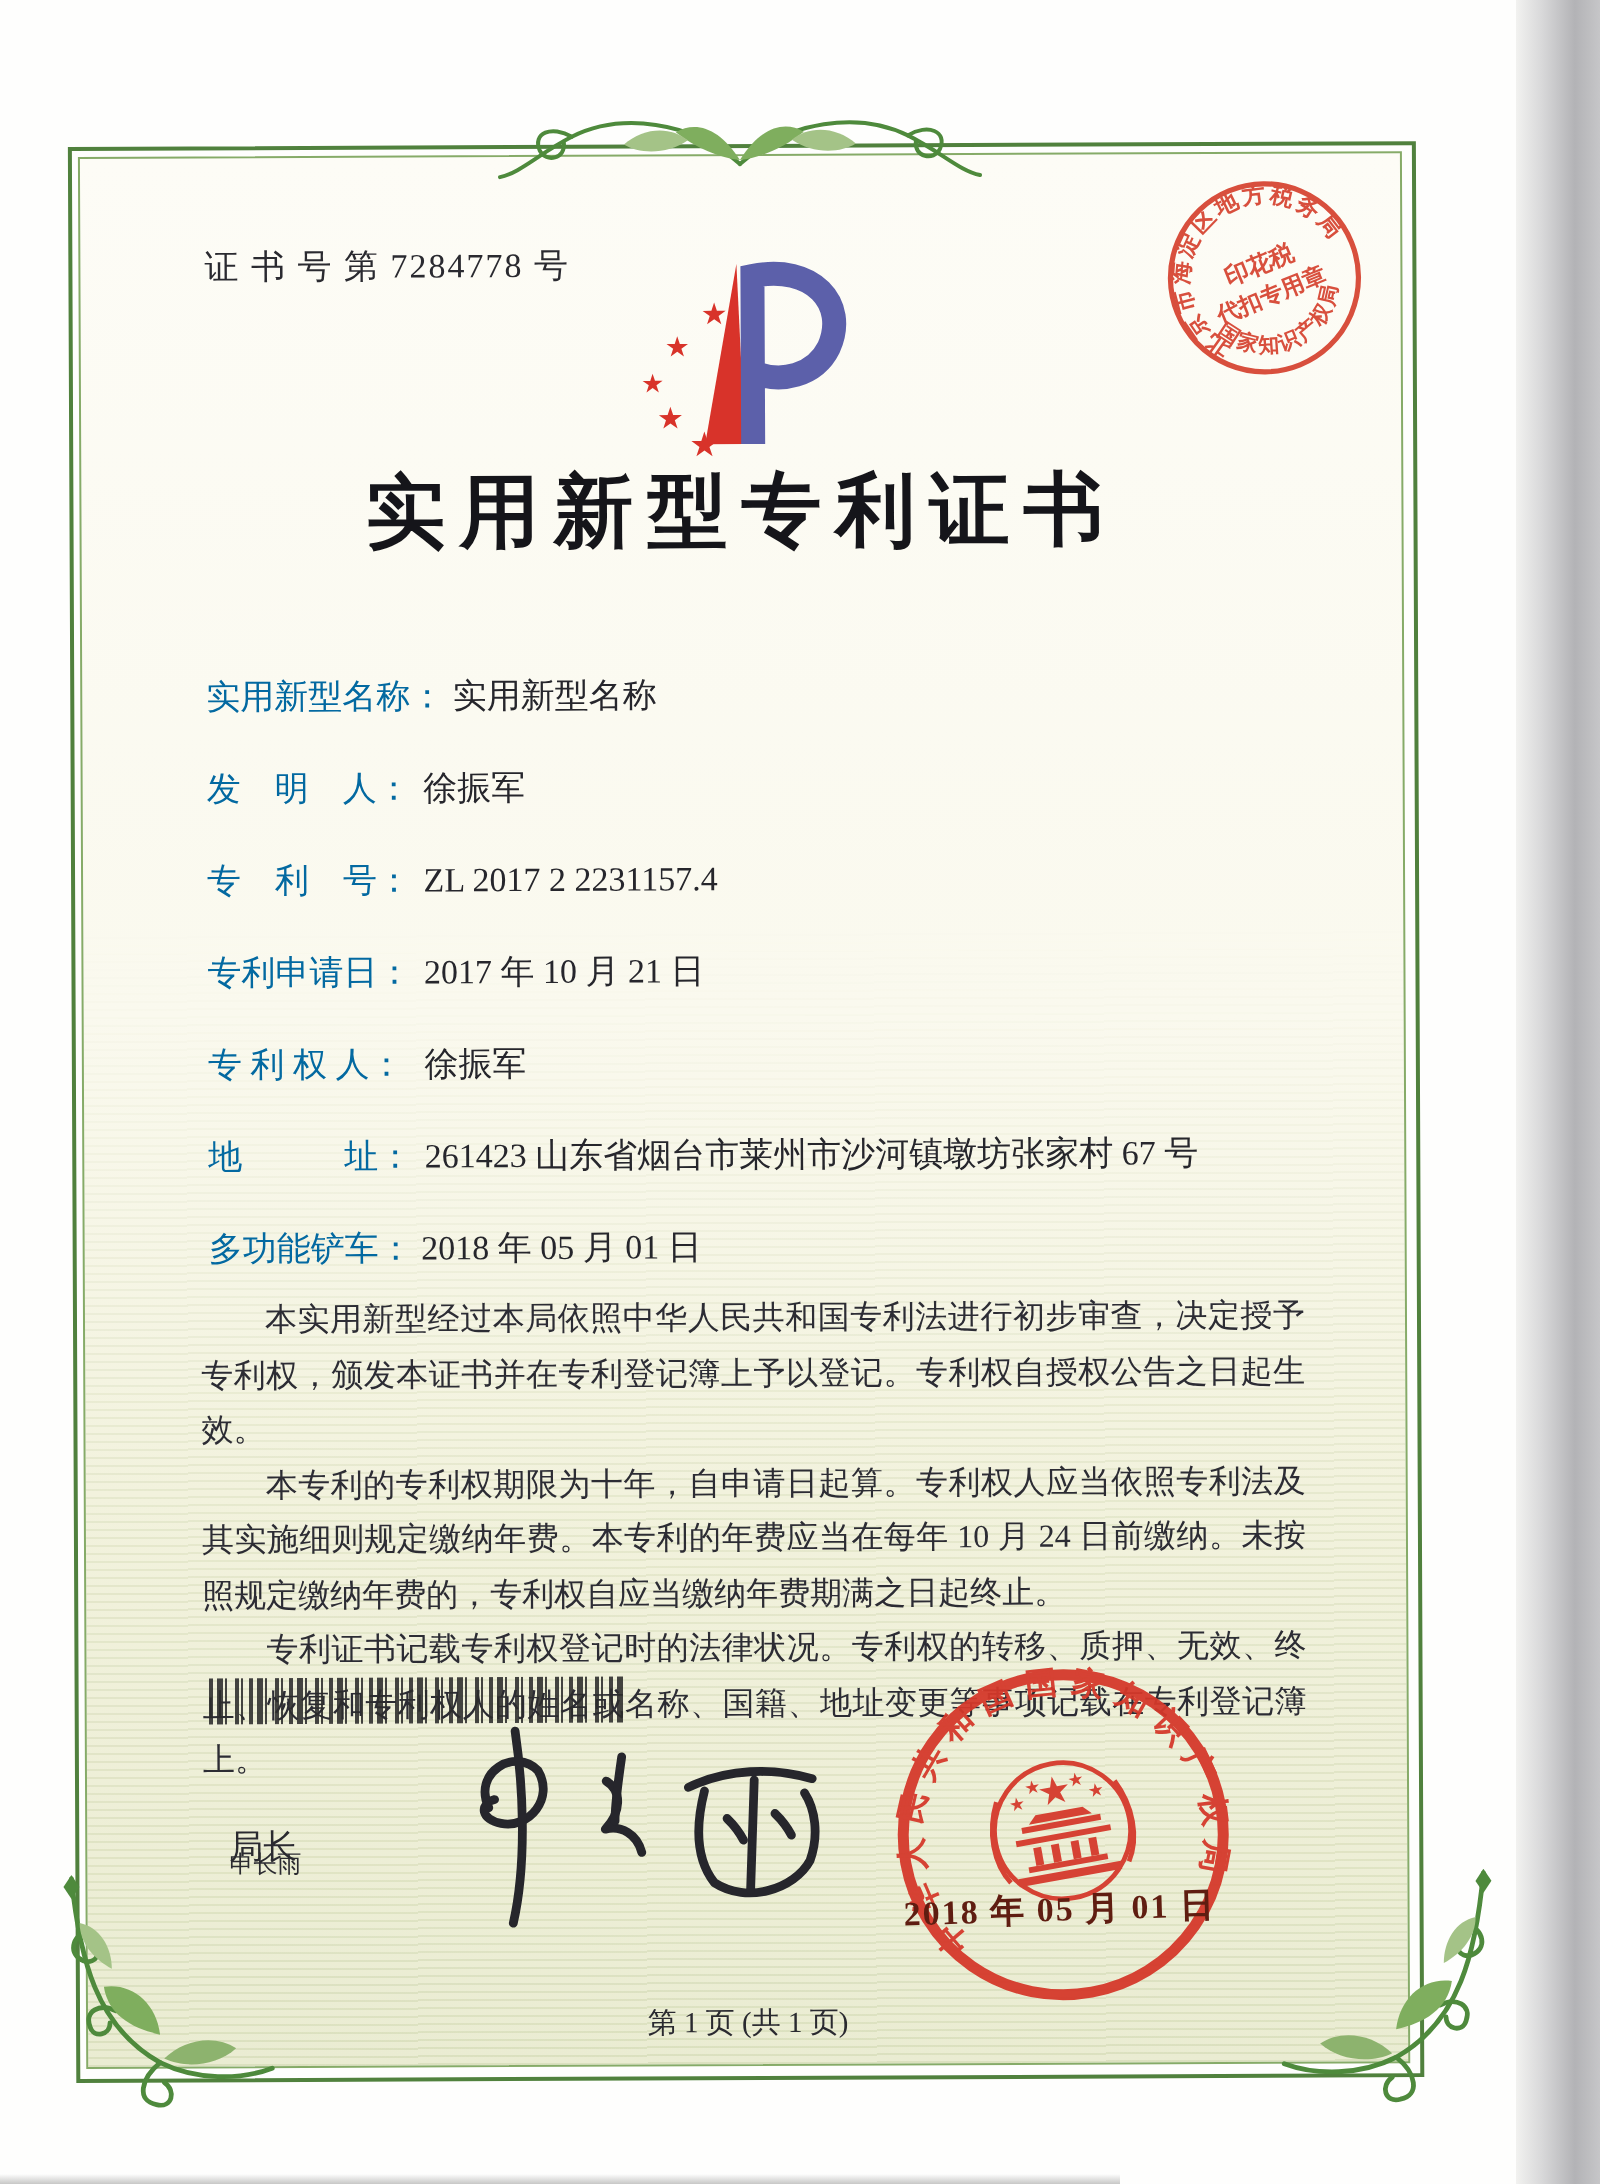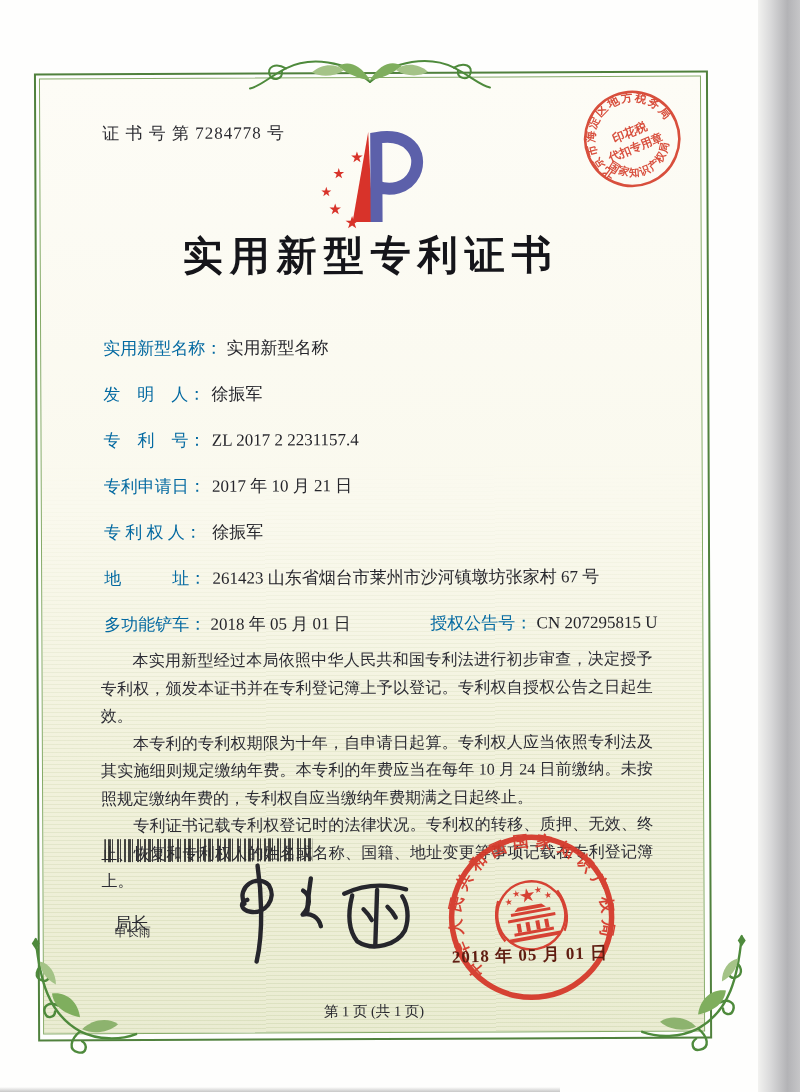--- a/index.html
+++ b/index.html
@@ -168,24 +168,20 @@
       <span class="val">徐振军</span>
     </div>
     <div class="abs row" style="top:566px">
       <span class="lbl">地　　　址：</span>
       <span class="val">261423 山东省烟台市莱州市沙河镇墩坊张家村 67 号</span>
     </div>
 
     <div class="abs row" style="top:612px">
       <span class="lbl" style="min-width:0">多功能铲车：</span>
       <span class="val">2018 年 05 月 01 日</span>
-      <span class="grant-no">
-        <span class="lbl" style="min-width:0">授权公告号：</span>
-        <span class="val">CN 207295815 U</span>
-      </span>
     </div>
 
     <div class="abs paras">
       <p>本实用新型经过本局依照中华人民共和国专利法进行初步审查，决定授予专利权，颁发本证书并在专利登记簿上予以登记。专利权自授权公告之日起生效。</p>
       <p>本专利的专利权期限为十年，自申请日起算。专利权人应当依照专利法及其实施细则规定缴纳年费。本专利的年费应当在每年 10 月 24 日前缴纳。未按照规定缴纳年费的，专利权自应当缴纳年费期满之日起终止。</p>
       <p>专利证书记载专利权登记时的法律状况。专利权的转移、质押、无效、终止、恢复和专利权人的姓名或名称、国籍、地址变更等事项记载在专利登记簿上。</p>
     </div>
 
     <div class="abs barcode"></div>
 

